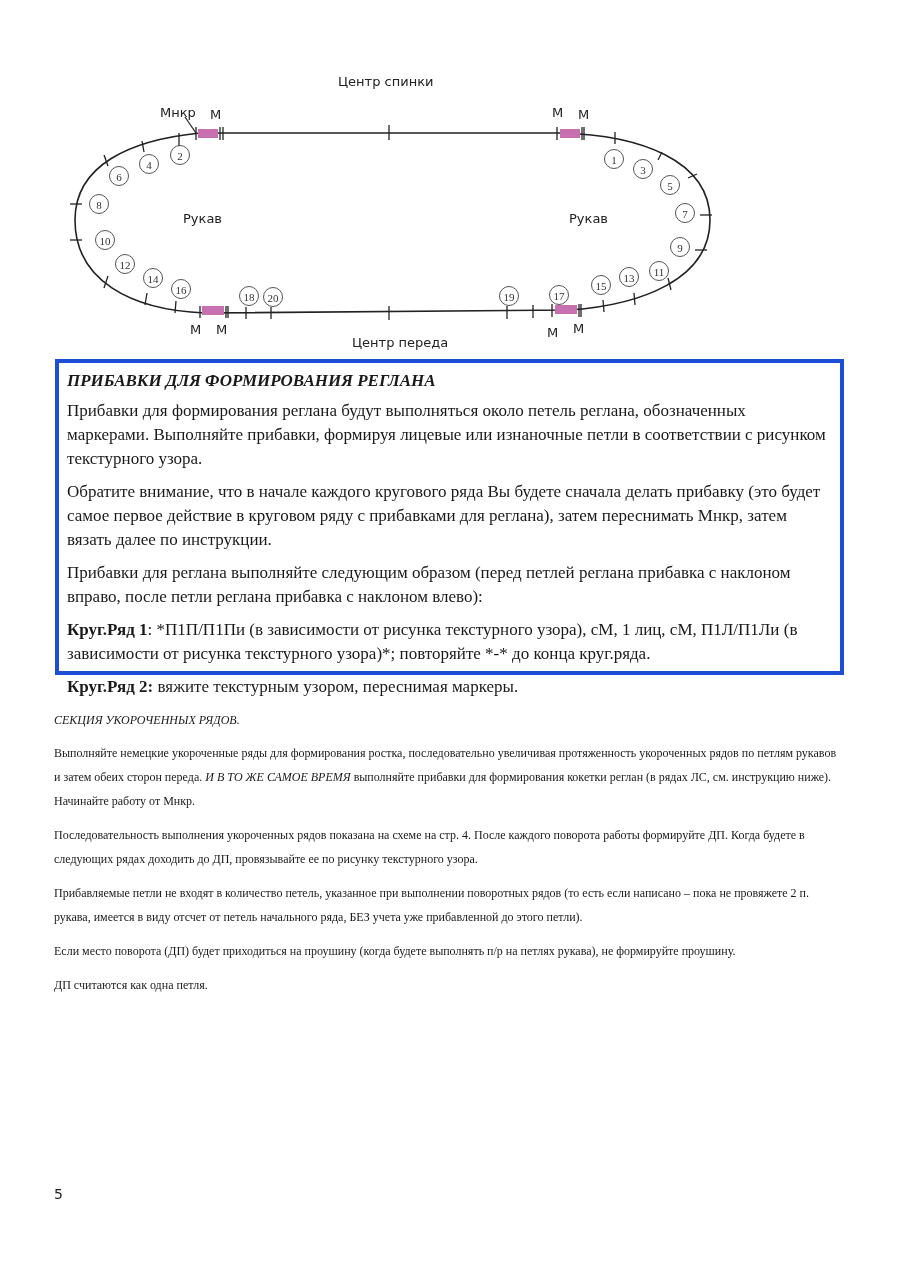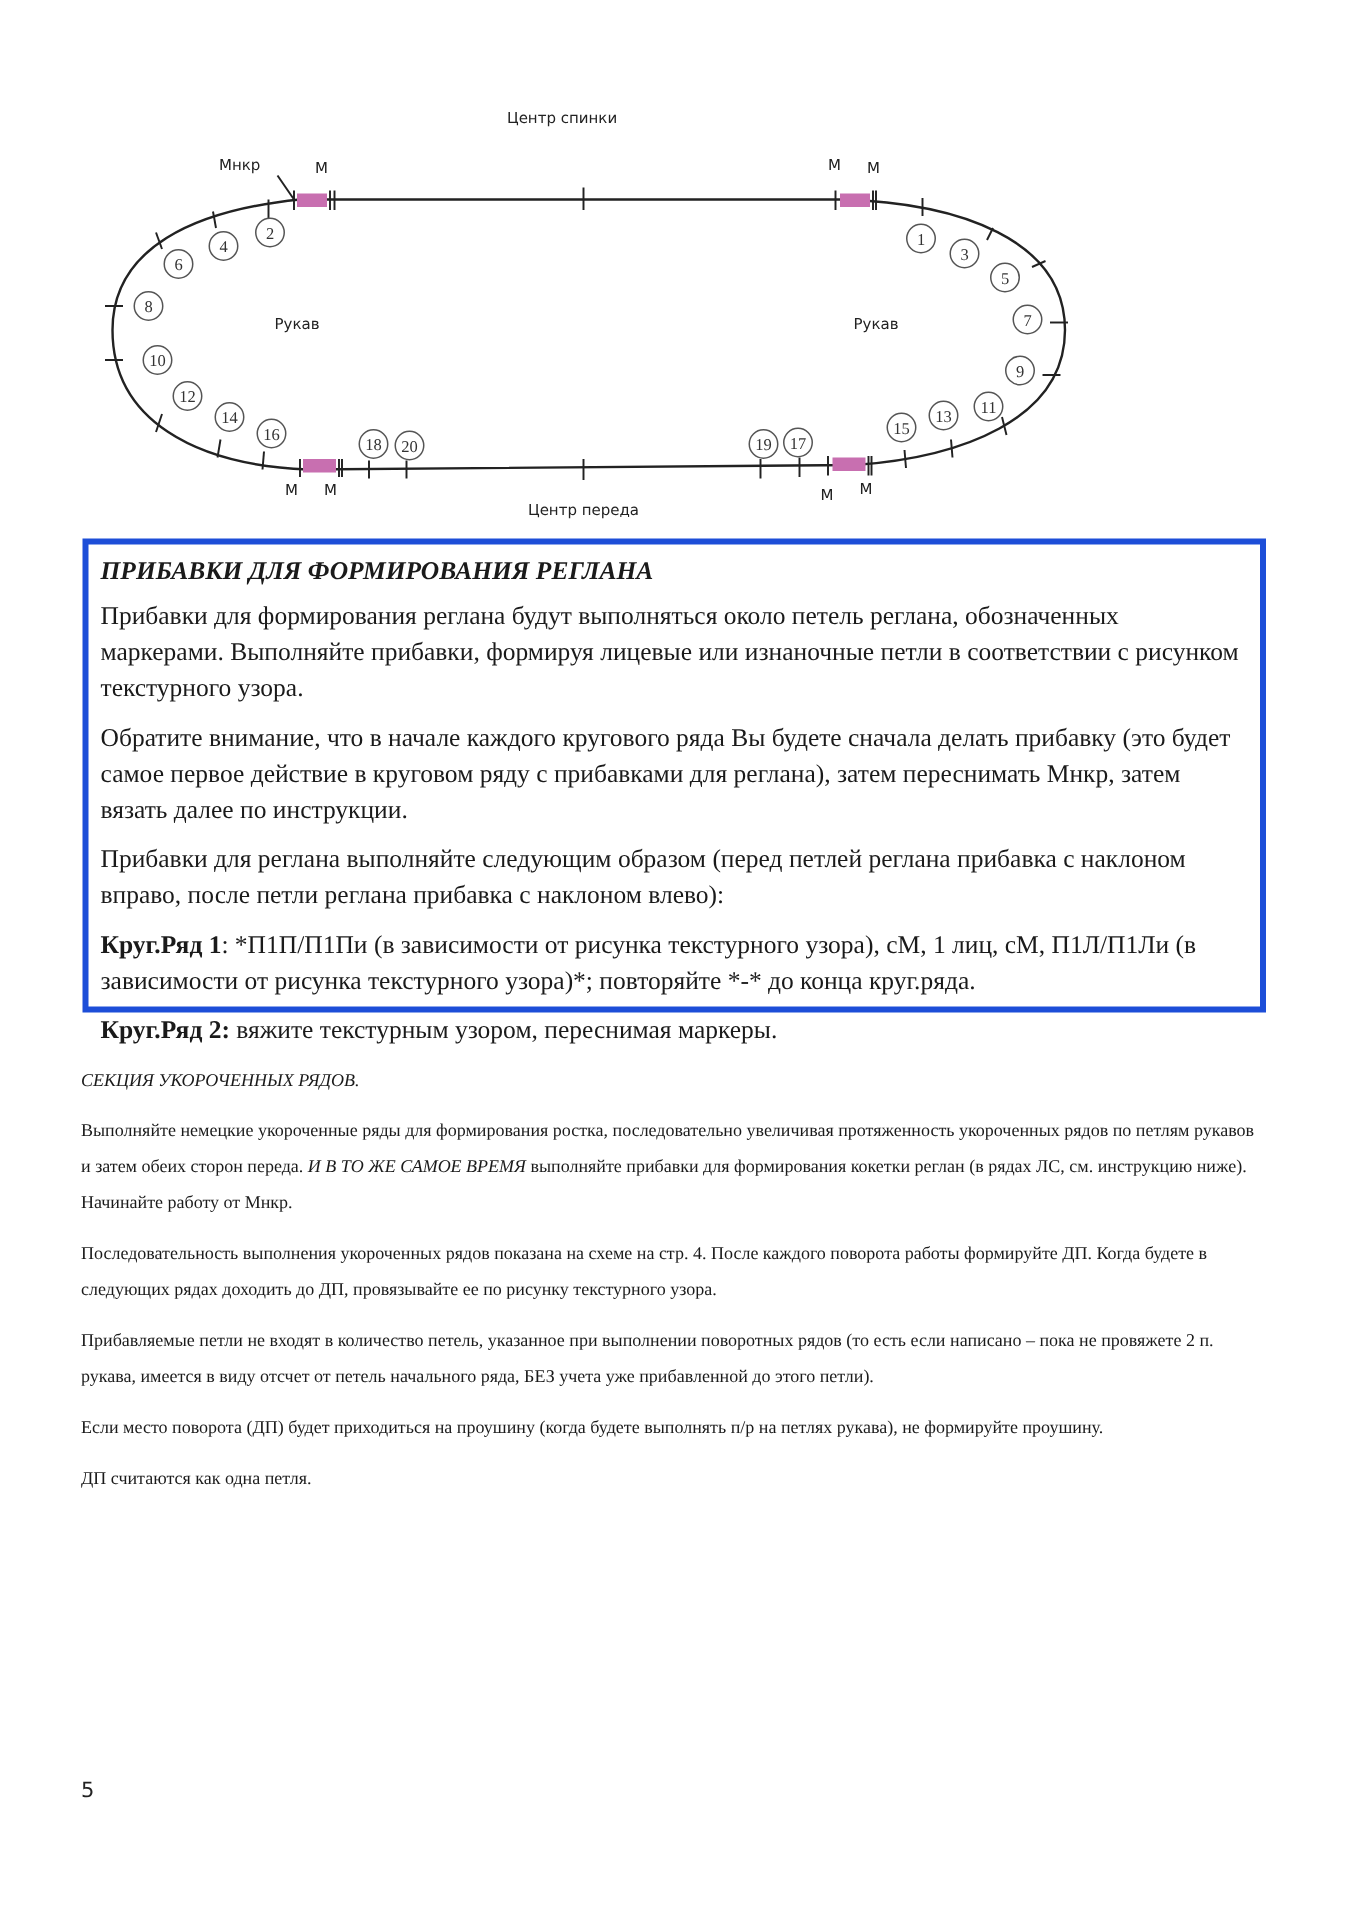--- a/index.html
+++ b/index.html
@@ -1,19 +1,19 @@
 <!DOCTYPE html>
 <html><head>
 <meta charset="utf-8">
 <style>
   html, body { margin: 0; padding: 0; background: #ffffff; }
   body { width: 898px; height: 1280px; position: relative; overflow: hidden; color: #1a1a1a; }
   .diagram { position: absolute; left: 0; top: 0; width: 898px; height: 360px; }
   .diagram svg { position: absolute; left: 0; top: 0; }
-  .dlabel { position: absolute; font-family: "DejaVu Sans", sans-serif; font-size: 10px; color: #222; white-space: nowrap; }
+  .dlabel { position: absolute; font-family: "DejaVu Sans", sans-serif; font-size: 13px; color: #222; white-space: nowrap; }
   .circ { position: absolute; width: 20px; height: 20px; border: 1px solid #555; border-radius: 50%; font-family: "Liberation Serif", serif; font-size: 11px; line-height: 20px; text-align: center; color: #333; box-sizing: border-box; }
   .box { position: absolute; left: 55px; top: 359px; width: 789px; height: 316px; border: 4px solid #1d4ed8; box-sizing: border-box; padding: 6px 8px 0 8px; font-family: "Liberation Serif", serif; font-size: 17px; line-height: 24px; }
   .box p { margin: 0 0 9px 0; }
   .box .title { font-weight: bold; font-style: italic; margin-bottom: 6px; }
   .main { position: absolute; left: 54px; top: 708px; width: 790px; font-family: "Liberation Serif", serif; font-size: 12px; line-height: 24px; }
   .main p { margin: 0 0 10px 0; }
   .main .sec { font-style: italic; margin-bottom: 9px; }
   .pnum { position: absolute; left: 54px; top: 1186px; font-family: "DejaVu Sans", sans-serif; font-size: 14px; color: #222; }
   i { font-style: italic; }
   b { font-weight: bold; }
@@ -65,21 +65,21 @@
       <line x1="688" y1="178" x2="697" y2="174"></line>
         <line x1="658" y1="160" x2="662" y2="152"></line>
         <line x1="615" y1="144" x2="615" y2="132"></line>
       <line x1="185" y1="117" x2="196" y2="133"></line>
     </g>
   </svg>
   <div class="dlabel" style="left:338px;top:74px;">Центр спинки</div>
   <div class="dlabel" style="left:352px;top:335px;">Центр переда</div>
   <div class="dlabel" style="left:183px;top:211px;">Рукав</div>
   <div class="dlabel" style="left:569px;top:211px;">Рукав</div>
-  <div class="dlabel" style="left:146px;top:105px;">Мнкр</div>
+  <div class="dlabel" style="left:160px;top:105px;">Мнкр</div>
   <div class="dlabel" style="left:210px;top:107px;">М</div>
   <div class="dlabel" style="left:552px;top:105px;">М</div>
   <div class="dlabel" style="left:578px;top:107px;">М</div>
   <div class="dlabel" style="left:190px;top:322px;">М</div>
   <div class="dlabel" style="left:216px;top:322px;">М</div>
   <div class="dlabel" style="left:547px;top:325px;">М</div>
   <div class="dlabel" style="left:573px;top:321px;">М</div>
 
   <div class="circ" style="left:170px;top:145px;">2</div>
   <div class="circ" style="left:139px;top:154px;">4</div>
@@ -93,21 +93,21 @@
   <div class="circ" style="left:263px;top:287px;">20</div>
 
   <div class="circ" style="left:604px;top:149px;">1</div>
   <div class="circ" style="left:633px;top:159px;">3</div>
   <div class="circ" style="left:660px;top:175px;">5</div>
   <div class="circ" style="left:675px;top:203px;">7</div>
   <div class="circ" style="left:670px;top:237px;">9</div>
   <div class="circ" style="left:649px;top:261px;">11</div>
   <div class="circ" style="left:619px;top:267px;">13</div>
   <div class="circ" style="left:591px;top:275px;">15</div>
-  <div class="circ" style="left:522px;top:285px;">17</div>
+  <div class="circ" style="left:549px;top:285px;">17</div>
   <div class="circ" style="left:499px;top:286px;">19</div>
 </div>
 
 <div class="box">
   <p class="title">ПРИБАВКИ ДЛЯ ФОРМИРОВАНИЯ РЕГЛАНА</p>
   <p>Прибавки для формирования реглана будут выполняться около петель реглана, обозначенных маркерами. Выполняйте прибавки, формируя лицевые или изнаночные петли в соответствии с рисунком текстурного узора.</p>
   <p>Обратите внимание, что в начале каждого кругового ряда Вы будете сначала делать прибавку (это будет самое первое действие в круговом ряду с прибавками для реглана), затем переснимать Мнкр, затем вязать далее по инструкции.</p>
   <p>Прибавки для реглана выполняйте следующим образом (перед петлей реглана прибавка с наклоном вправо, после петли реглана прибавка с наклоном влево):</p>
   <p><b>Круг.Ряд 1</b><span>: *П1П/П1Пи (в зависимости от рисунка текстурного узора), сМ, 1 лиц, сМ, П1Л/П1Ли (в зависимости от рисунка текстурного узора)*; повторяйте *-* до конца круг.ряда.</span></p>
   <p><b>Круг.Ряд 2:</b><span> вяжите текстурным узором, переснимая маркеры.</span></p>

